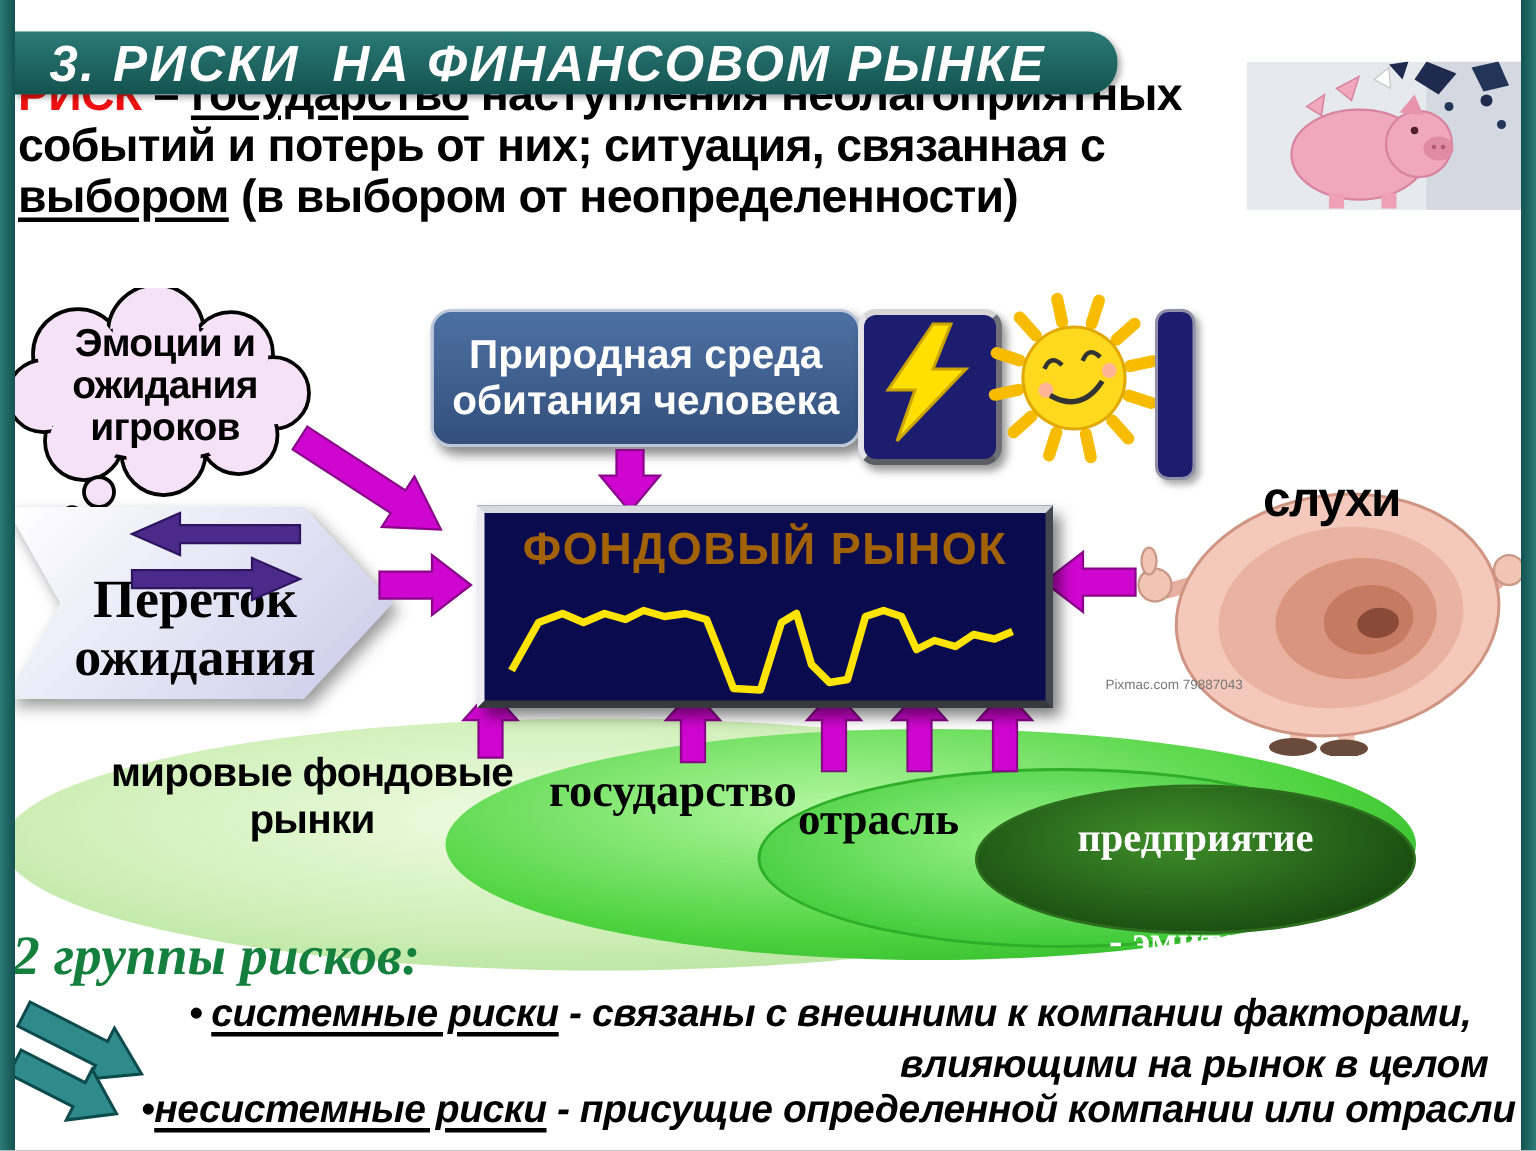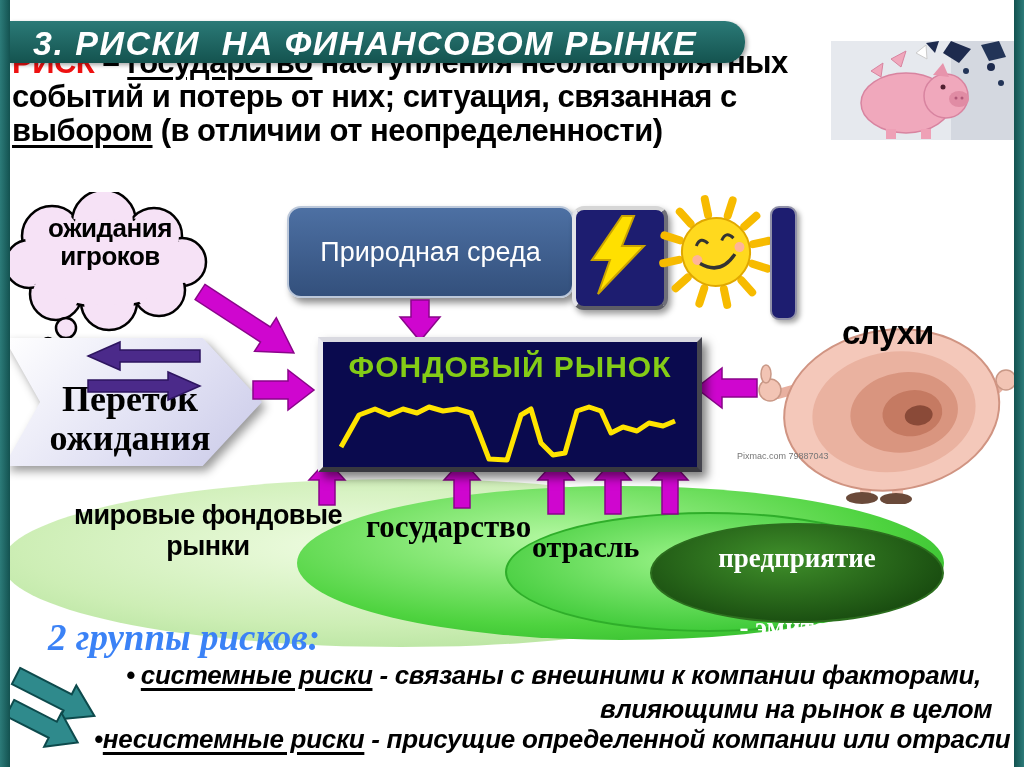--- a/index.html
+++ b/index.html
@@ -35,36 +35,36 @@
   .cloud-svg{left:4px;top:192px;z-index:2;}
   .cloud-text{left:24px;top:214px;width:172px;z-index:3;text-align:center;
     font-size:26px;font-weight:bold;line-height:28px;letter-spacing:-0.5px;}
 
   
   .nature-box{left:287px;top:206px;width:283px;height:88px;z-index:2;
     background:linear-gradient(180deg,#4d70a3 0%,#33507c 100%);
     border:2px solid #bcc8da;border-radius:14px;
     box-shadow:4px 5px 7px rgba(0,0,0,.45);
     display:flex;flex-direction:column;justify-content:center;text-align:center;}
-  .nature-box span{color:#fff;font-size:27px;font-weight:normal;line-height:31px;}
+  .nature-box span{color:#fff;font-size:27px;font-weight:bold;line-height:31px;}
 
   
   .bolt-tile{left:572px;top:206px;width:88px;height:96px;z-index:2;
     background:#1d1d70;border-radius:12px;
     border:4px solid;border-color:#d6d6d6 #6f6f78 #5d5d66 #e4e4e8;
     box-shadow:3px 4px 6px rgba(0,0,0,.4);}
   .navy-bar{left:770px;top:206px;width:23px;height:110px;z-index:2;background:#1d1d70;
     border:2px solid #9090a8;border-radius:9px;box-shadow:3px 3px 5px rgba(0,0,0,.35);}
   .sun-svg{left:652px;top:194px;z-index:2;}
 
   
   .stock-box{left:318px;top:337px;width:374px;height:125px;z-index:7;background:#0a0a4e;
     border:5px solid;border-color:#d9d9e0 #45454f #38383f #ececf2;
     box-shadow:5px 6px 9px rgba(0,0,0,.5);}
-  .stock-box .label{display:block;text-align:center;margin-top:8px;color:#84cc16;
+  .stock-box .label{display:block;text-align:center;margin-top:8px;color:#a16207;
     font-size:30px;font-weight:bold;letter-spacing:1px;}
   .stock-box svg{position:absolute;left:2px;bottom:2px;}
 
   
   .capital-wrap{left:4px;top:338px;width:258px;height:128px;z-index:2;
     filter:drop-shadow(4px 5px 5px rgba(0,0,0,.4));}
   .capital-shape{width:100%;height:100%;
     background:linear-gradient(135deg,#ffffff 0%,#e2e2f4 55%,#c9c9e8 100%);
     clip-path:polygon(0% 0%,77% 0%,100% 50%,77% 100%,0% 100%,14% 50%);}
   .capital-text{left:20px;top:380px;width:220px;z-index:3;text-align:center;
@@ -92,22 +92,22 @@
   .ring-label{position:absolute;z-index:5;color:#000;}
   .world-label{left:58px;top:500px;width:300px;text-align:center;
     font-size:27px;font-weight:bold;line-height:31px;letter-spacing:-0.5px;}
   .state-label{left:366px;top:509px;font-family:"Liberation Serif",serif;font-weight:bold;font-size:31px;}
   .industry-label{left:532px;top:530px;font-family:"Liberation Serif",serif;font-weight:bold;font-size:30px;}
 
   
   .arrows-svg{left:0;top:0;z-index:6;pointer-events:none;}
 
   
-  .groups-heading{left:8px;top:616px;z-index:5;color:#3b82f6;
-    font-family:"Liberation Serif",serif;font-style:italic;font-weight:bold;font-size:37px;margin-left:40px;}
+  .groups-heading{left:8px;top:616px;z-index:5;color:#15803d;
+    font-family:"Liberation Serif",serif;font-style:italic;font-weight:bold;font-size:37px;}
   .bullet-line{position:absolute;z-index:5;font-size:26px;font-weight:bold;letter-spacing:-0.3px;white-space:nowrap;font-style:italic;}
   .bullet-line .bullet{margin-right:6px;}
   .b1{left:126px;top:660px;}
   .b1cont{left:600px;top:694px;width:340px;text-align:center;}
   .b2{left:94px;top:724px;}
   .b2 .bullet{margin-right:0;}
 </style>
 </head>
 <body>
 
@@ -137,21 +137,21 @@
     <polygon points="102,34 112,22 118,36" fill="#e794ac"></polygon>
     <ellipse cx="128" cy="58" rx="10" ry="8" fill="#e08ca4"></ellipse>
     <circle cx="125" cy="57" r="1.5" fill="#b05878"></circle>
     <circle cx="131" cy="57" r="1.5" fill="#b05878"></circle>
     <circle cx="112" cy="46" r="2.5" fill="#502030"></circle>
     <rect x="55" y="88" width="10" height="10" fill="#eea0b6"></rect>
     <rect x="90" y="88" width="10" height="10" fill="#eea0b6"></rect>
   </svg>
 
   <div class="abs definition">
-    <span class="term">РИСК</span><span> – </span><span class="uline">государство</span><span> наступления неблагоприятных событий и потерь от них; ситуация, связанная с </span><span class="uline">выбором</span><span> (в отличии от неопределенности)</span>
+    <span class="term">РИСК</span><span> – </span><span class="uline">государство</span><span> наступления неблагоприятных событий и потерь от них; ситуация, связанная с </span><span class="uline">выбором</span><span> (в выбором от неопределенности)</span>
   </div>
 
 
   <svg class="abs cloud-svg" width="210" height="162" viewBox="0 0 210 162">
     <g stroke="#000" stroke-width="2.5" fill="#f6e2f6">
       <circle cx="48" cy="44" r="30"></circle>
         <circle cx="100" cy="30" r="32"></circle>
       <circle cx="150" cy="44" r="28"></circle>
         <circle cx="178" cy="70" r="24"></circle>
       <circle cx="155" cy="98" r="26"></circle>
@@ -168,26 +168,28 @@
       <circle cx="150" cy="44" r="25"></circle>
         <circle cx="178" cy="70" r="21"></circle>
       <circle cx="155" cy="98" r="23"></circle>
         <circle cx="105" cy="110" r="25"></circle>
       <circle cx="52" cy="102" r="23"></circle>
         <circle cx="25" cy="72" r="21"></circle>
       <ellipse cx="102" cy="70" rx="78" ry="43"></ellipse>
     </g>
   </svg>
   <div class="abs cloud-text">
+    <span style="display:block">Эмоции и</span>
     <span style="display:block">ожидания</span>
     <span style="display:block">игроков</span>
   </div>
 
   <div class="abs nature-box">
     <span>Природная среда</span>
+    <span>обитания человека</span>
   </div>
 
   <div class="abs bolt-tile">
     <svg width="80" height="88" viewBox="0 0 80 88">
       <polygon points="46,6 16,50 34,50 22,84 68,36 46,36 58,6" fill="#ffe000" stroke="#caa400" stroke-width="2"></polygon>
     </svg>
   </div>
 
   <svg class="abs sun-svg" width="132" height="118" viewBox="0 0 132 118">
     <g transform="rotate(-12 64 58)">

